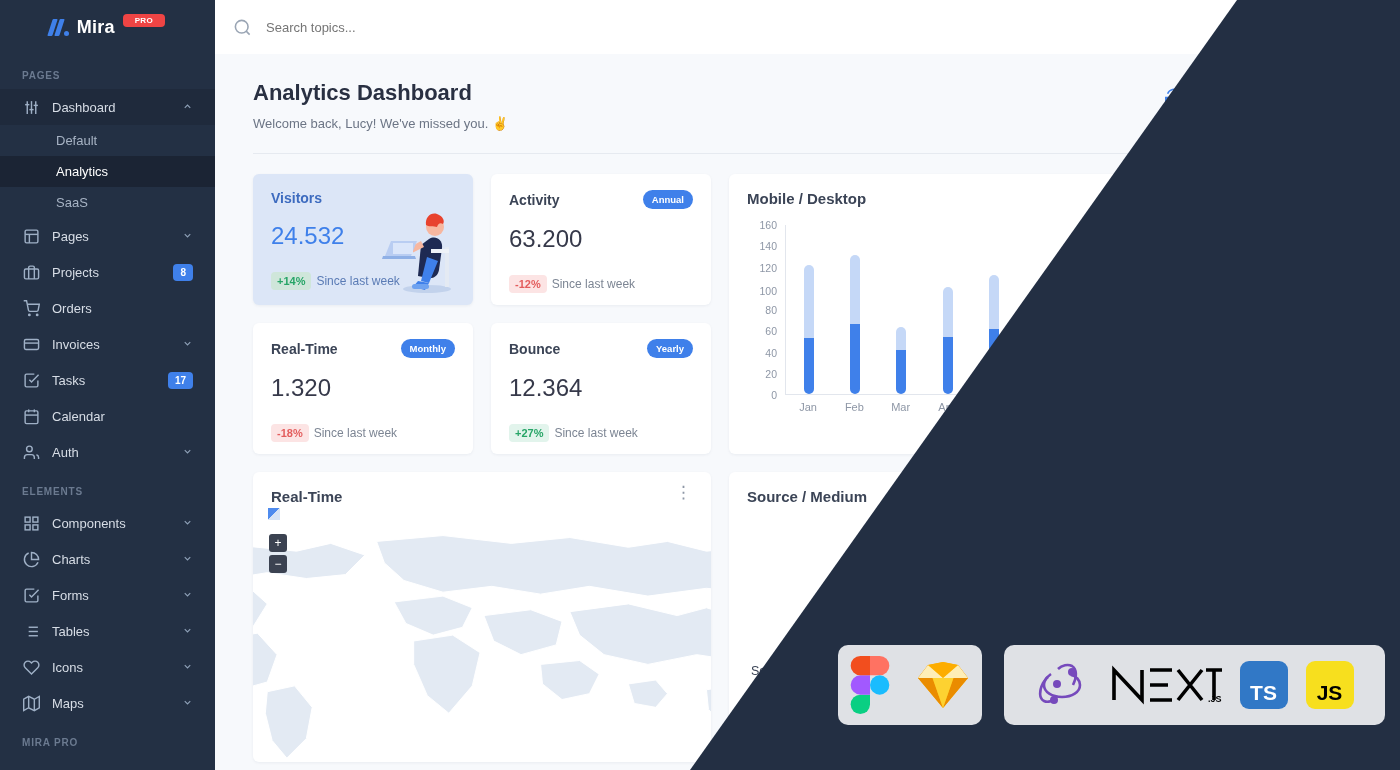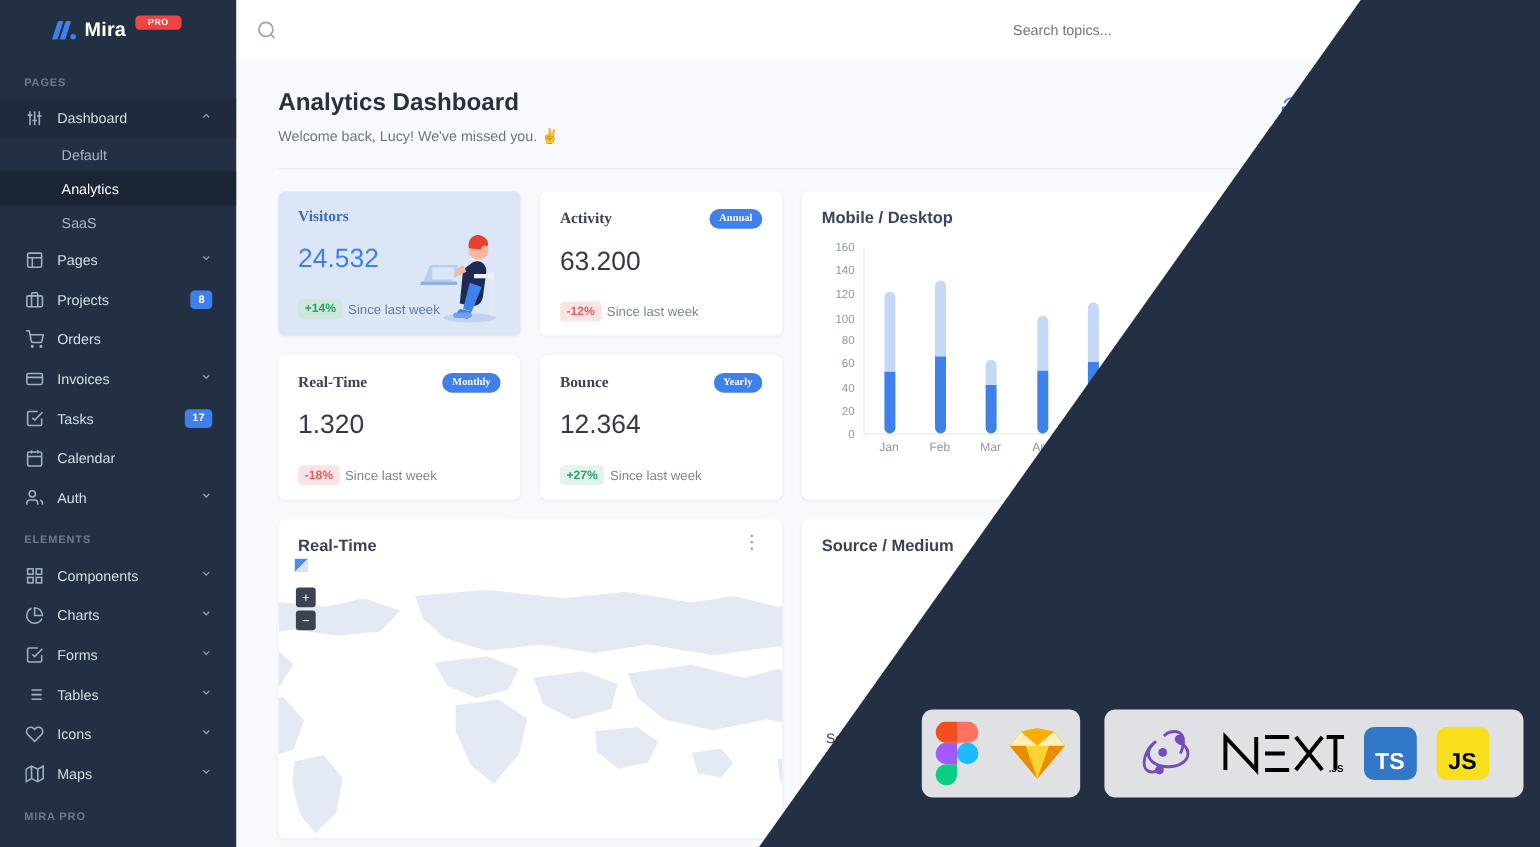--- a/index.html
+++ b/index.html
@@ -55,21 +55,21 @@
     padding: 8px 22px 8px 56px; font-size: 13px; color: #a7b3c4; cursor: pointer;
   }
   .nav-sub.active { background: #1b2434; color: #fff; font-weight: 500; }
 
   
   .main { flex: 1; height: 770px; position: relative; overflow: hidden; background:#f7f9fc; }
   .topbar {
     height: 54px; background: #fff; display: flex; align-items: center;
     padding: 0 18px; gap: 12px;
   }
-  .search-wrap { display: flex; align-items: center; gap: 14px; flex: 1; justify-content: space-between; }
+  .search-wrap { display: flex; align-items: center; gap: 14px; flex: 1; }
   .search-input {
     border: none; outline: none; font-size: 13px; color: #9aa5b4;
     background: transparent; width: 300px; font-family: "Liberation Sans", sans-serif;
   }
   .topbar-icons { display: flex; align-items: center; gap: 22px; }
   .tb-icon { position: relative; color: #5f6b7d; cursor: pointer; display:flex; }
   .tb-badge {
     position: absolute; top: -7px; right: -9px; background: #3f80ea; color: #fff;
     font-size: 9px; font-weight: 700; border-radius: 50%; width: 16px; height: 16px;
     display: flex; align-items: center; justify-content: center;
@@ -100,21 +100,21 @@
     padding: 20px 38px 0 38px; display: grid;
     grid-template-columns: 220px 220px 1fr; gap: 18px;
     grid-auto-rows: min-content;
   }
   .card {
     background: #fff; border-radius: 6px; box-shadow: 0 1px 3px rgba(18,38,63,.06);
     position: relative;
   }
   .stat { padding: 16px 18px; height: 131px; }
   .stat.highlight { background: #dce6f7; }
-  .stat-head { display: flex; align-items: flex-end; justify-content: space-between; font-family: Liberation Serif, serif; }
+  .stat-head { display: flex; align-items: center; justify-content: space-between; }
   .stat-title { font-size: 14px; font-weight: 700; color: #3b4456; }
   .stat.highlight .stat-title { color: #3d6bbf; }
   .pill {
     background: #3f80ea; color: #fff; font-size: 9.5px; font-weight: 700;
     padding: 4px 9px; border-radius: 10px;
   }
   .stat-value { font-size: 24px; font-weight: 400; color: #36394a; margin-top: 16px; }
   .stat.highlight .stat-value { color: #3f80ea; }
   .stat-foot { display: flex; align-items: center; gap: 5px; margin-top: 22px; }
   .chip { font-size: 11px; font-weight: 700; padding: 3px 6px; border-radius: 4px; }

